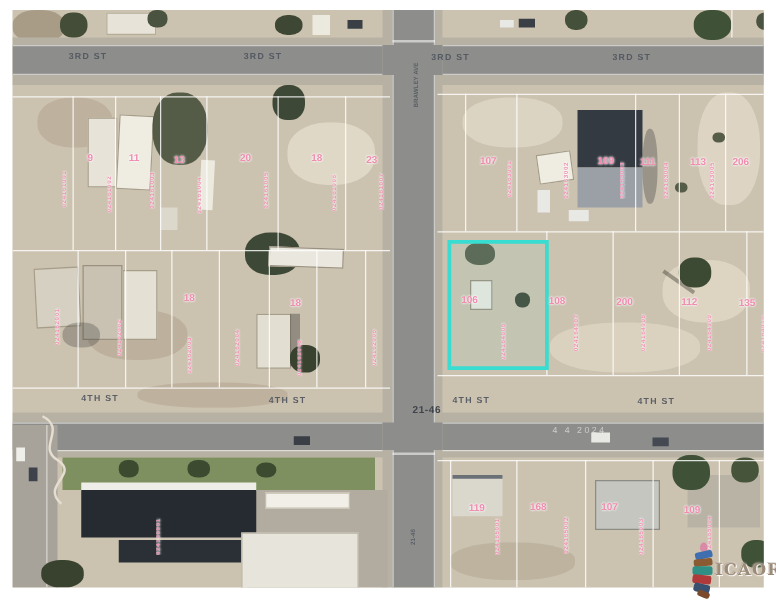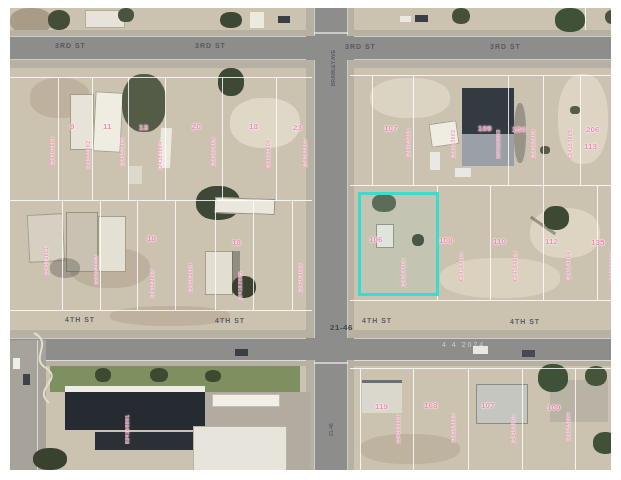--- a/index.html
+++ b/index.html
@@ -205,26 +205,26 @@
         <span class="lot-number" style="left: 60px; top: 114px;">9</span>
         <span class="lot-number" style="left: 93px; top: 114px;">11</span>
         <span class="lot-number" style="left: 129px; top: 115px;">13</span>
         <span class="lot-number" style="left: 182px; top: 114px;">20</span>
         <span class="lot-number" style="left: 239px; top: 114px;">18</span>
         <span class="lot-number" style="left: 283px; top: 115px;">23</span>
         <span class="lot-number" style="left: 137px; top: 226px;">18</span>
         <span class="lot-number" style="left: 222px; top: 230px;">18</span>
         <span class="lot-number" style="left: 374px; top: 116px;">107</span>
         <span class="lot-number" style="left: 468px; top: 116px;">109</span>
-        <span class="lot-number" style="left: 502px; top: 117px;">154</span>
-        <span class="lot-number" style="left: 542px; top: 134px; margin-left: 32px;">113</span>
+        <span class="lot-number" style="left: 502px; top: 117px;">111</span>
+        <span class="lot-number" style="left: 542px; top: 117px;">113</span>
         <span class="lot-number" style="left: 576px; top: 117px;">206</span>
         <span class="lot-number" style="left: 359px; top: 227px;">106</span>
         <span class="lot-number" style="left: 429px; top: 228px;">108</span>
-        <span class="lot-number" style="left: 483px; top: 229px;">110</span>
+        <span class="lot-number" style="left: 483px; top: 229px;">200</span>
         <span class="lot-number" style="left: 535px; top: 229px;">112</span>
         <span class="lot-number" style="left: 581px; top: 230px;">135</span>
         <span class="lot-number" style="left: 365px; top: 394px;">119</span>
         <span class="lot-number" style="left: 414px; top: 393px;">168</span>
         <span class="lot-number" style="left: 471px; top: 393px;">107</span>
         <span class="lot-number" style="left: 537px; top: 395px;">109</span>
         <span class="apn-strip" style="left: 40px; top: 100px; height: 58px;">024161001</span>
         <span class="apn-strip" style="left: 76px; top: 104px; height: 58px;">024161002</span>
         <span class="apn-strip" style="left: 110px; top: 99px; height: 60px;">024161003</span>
         <span class="apn-strip" style="left: 148px; top: 103px; height: 60px;">024161004</span>
@@ -251,13 +251,25 @@
         <span class="apn-strip" style="left: 441px; top: 387px; height: 48px;">024165002</span>
         <span class="apn-strip" style="left: 501px; top: 390px; height: 46px;">024165003</span>
         <span class="apn-strip" style="left: 556px; top: 388px; height: 46px;">024165004</span>
         <span class="apn-strip" style="left: 115px; top: 388px; height: 48px;">024166001</span>
       </div>
 
     <span class="marker" style="left:320px;top:315px;">21-46</span>
     <span class="watermark" style="left:432px;top:333px;">4 4 2024</span>
   </div>
 
+  <div id="logo">
+    <svg width="26" height="46" style="position:absolute;left:0;top:0;">
+      <ellipse cx="13" cy="5" rx="3" ry="4" fill="#d98aa6"></ellipse>
+      <rect x="6" y="8" width="14" height="6" rx="2" fill="#3f6fae" transform="rotate(-12 13 11)"></rect>
+      <rect x="5" y="14" width="15" height="6" rx="2" fill="#8a5a33" transform="rotate(-6 12 17)"></rect>
+      <rect x="4" y="20" width="16" height="7" rx="2" fill="#2f8f85"></rect>
+      <rect x="4" y="27" width="15" height="7" rx="2" fill="#b03a3a" transform="rotate(6 11 30)"></rect>
+      <rect x="5" y="34" width="13" height="7" rx="2" fill="#39506e" transform="rotate(14 11 37)"></rect>
+      <rect x="8" y="40" width="10" height="5" rx="2" fill="#7a4a2b" transform="rotate(22 13 42)"></rect>
+    </svg>
+    <span class="txt">ICAOR</span>
+  </div>
 </div>
 
 </body></html>

